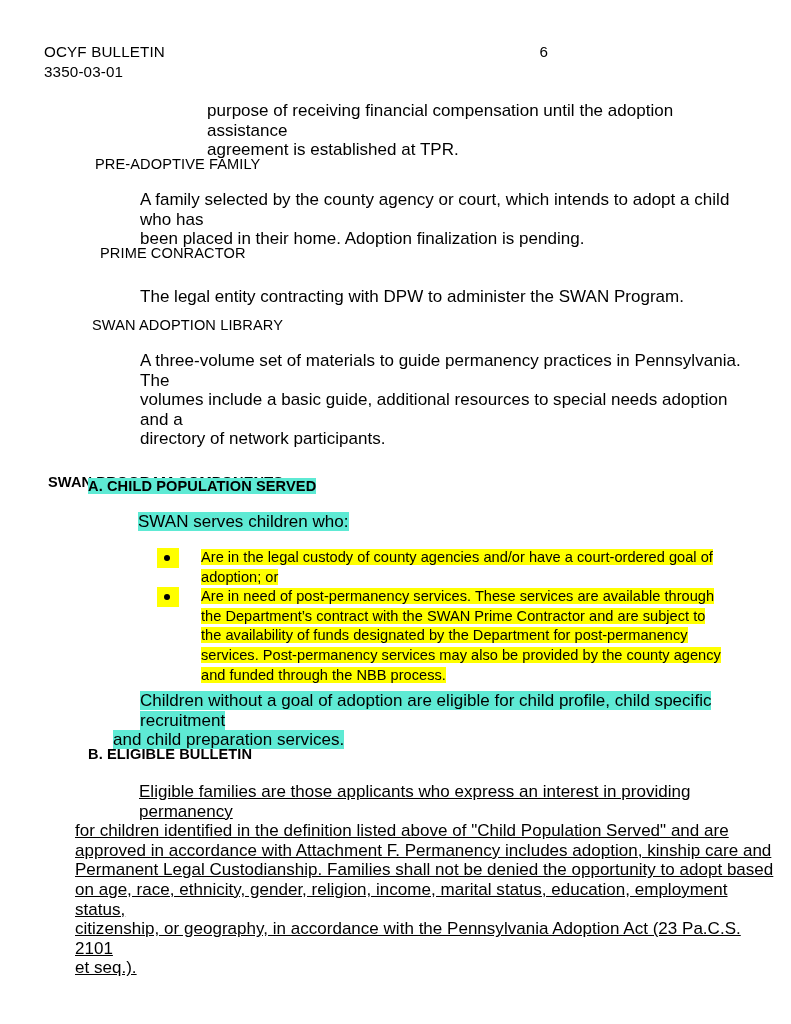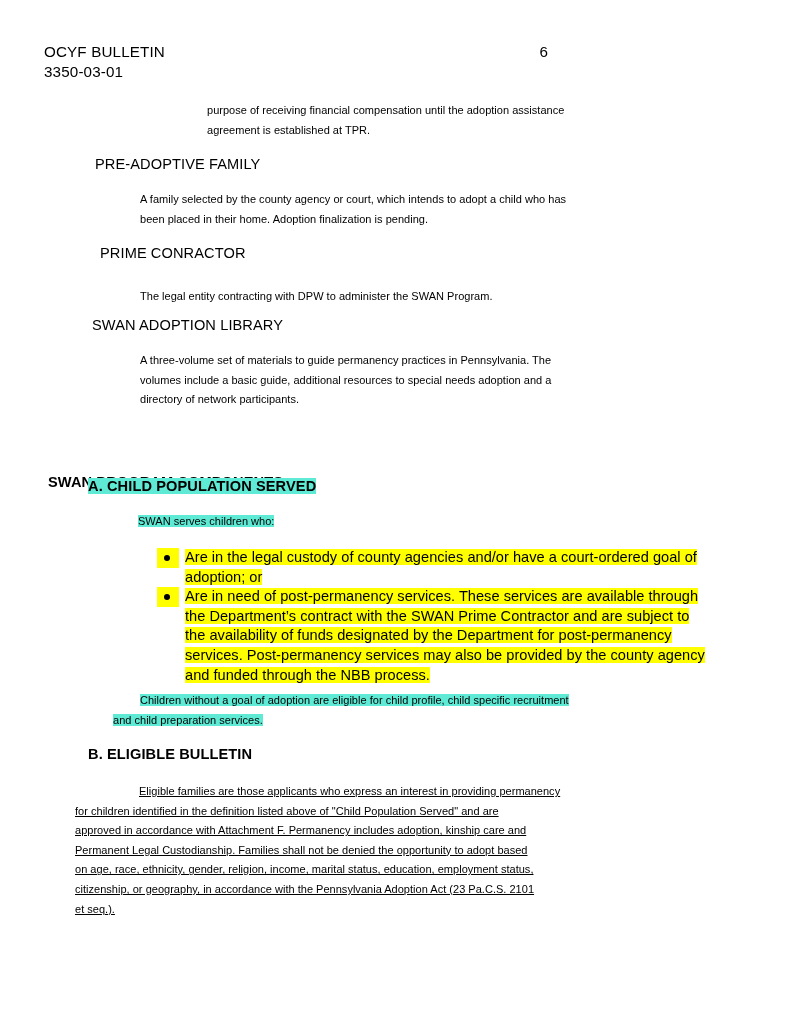--- a/index.html
+++ b/index.html
@@ -44,21 +44,21 @@
     letter-spacing: 0.15px;
   }
   .page-num {
     font-size: 15.2px;
     padding-right: 53px;
   }
 
   
   .body-block {
     position: absolute;
-    font-size: 11px;
+    font-size: 17px;
     line-height: 19.6px;
     letter-spacing: 0.02px;
   }
   .defn-term {
     position: absolute;
     font-size: 14.6px;
     line-height: 19.6px;
     letter-spacing: 0.1px;
   }
   .sect-head {
@@ -129,20 +129,21 @@
     line-height: 19.6px;
     letter-spacing: 0.02px;
     width: 558px;
     margin-left: 6px;
   }
   .bullet-text .ln {
     display: block;
   }
   .bullet-text .ln > span {
     background: #ffff00;
+    margin-left: 16px;
   }
 
   .para-line {
     display: block;
   }
 </style>
 </head>
 <body>
 
 <div class="page">

